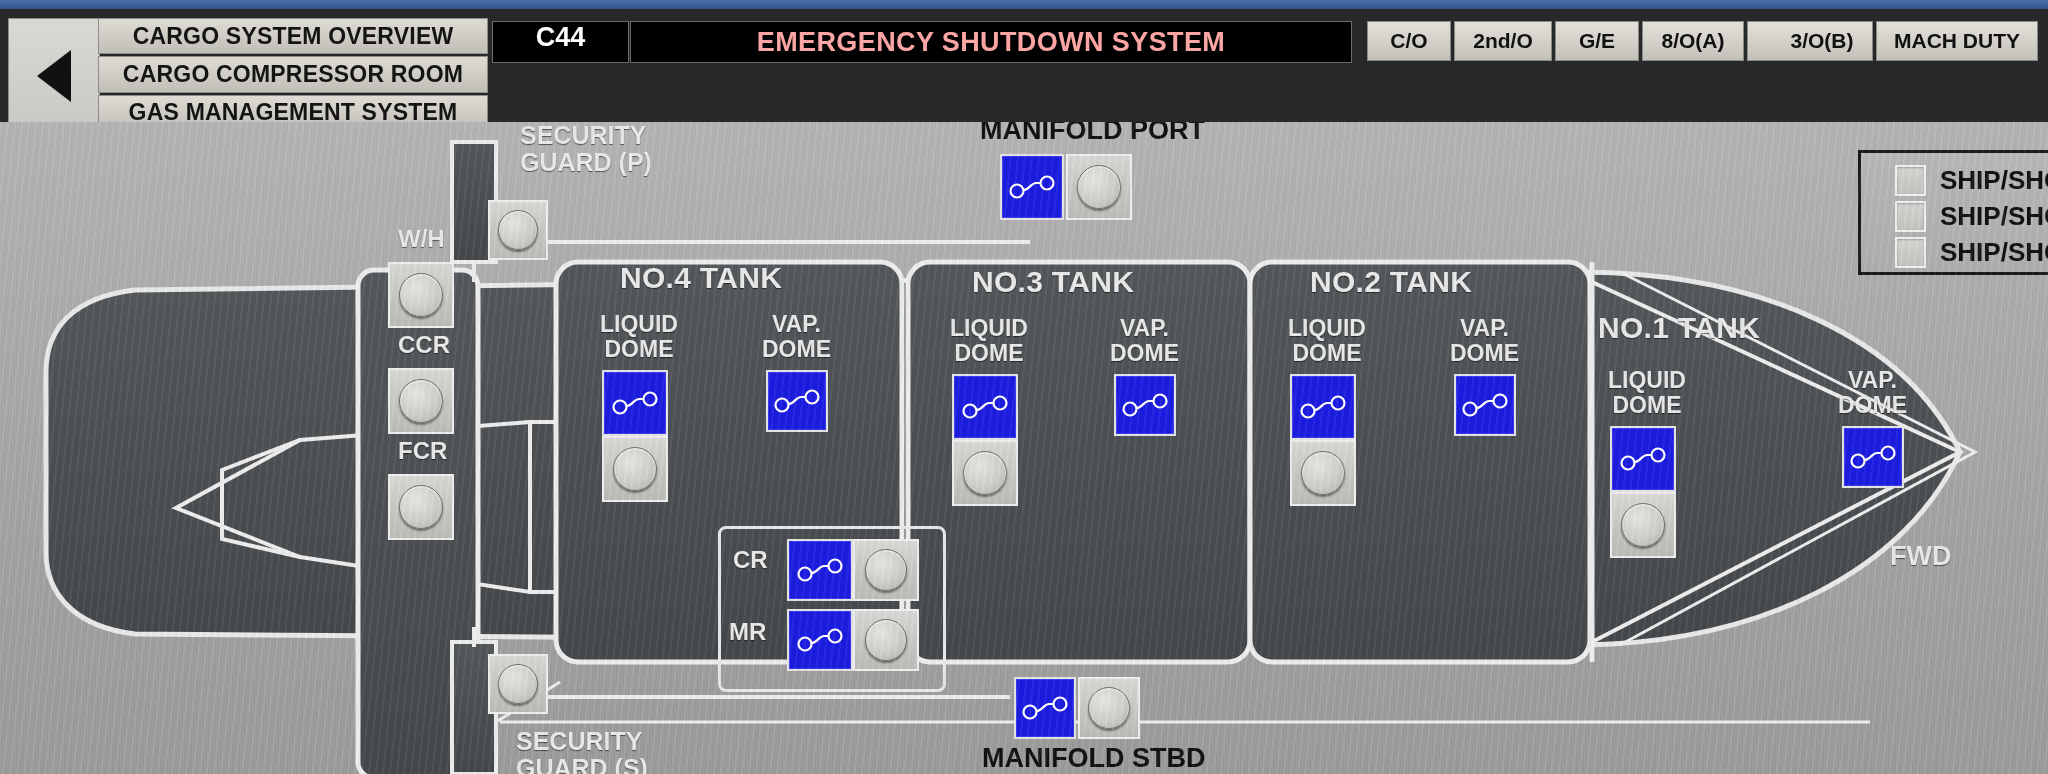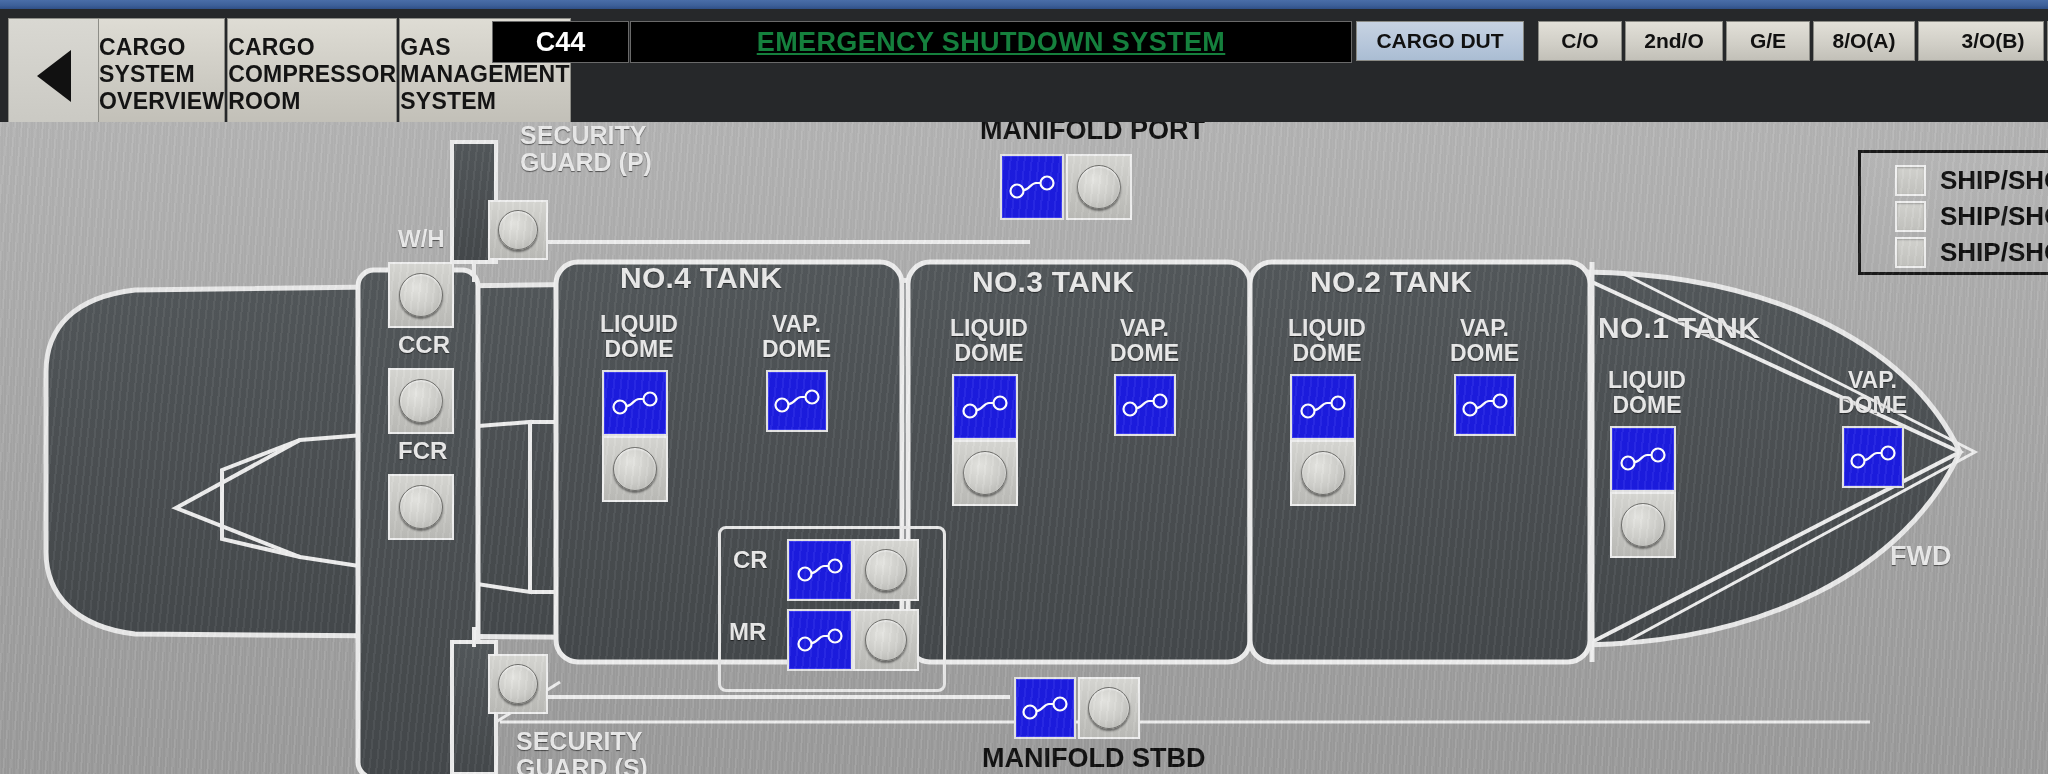--- a/index.html
+++ b/index.html
@@ -12,31 +12,31 @@
     background:linear-gradient(180deg,#4a6ea8 0%,#3d6099 60%,#2f4f86 100%);}
 
   
   .header{position:absolute;left:0;top:9px;width:2048px;height:113px;background:#26282a;}
 
   .backbtn{position:absolute;left:8px;top:9px;width:90px;height:113px;
     background:linear-gradient(180deg,#d9d8d2 0%,#c9c8c2 100%);
     border:1px solid #8d8d87;display:flex;align-items:center;justify-content:center;}
   .backbtn .tri{width:0;height:0;border-top:26px solid transparent;border-bottom:26px solid transparent;border-right:34px solid #111;}
 
-  .navcol{position:absolute;left:98px;top:9px;width:390px;height:113px;display:flex;flex-direction:row;gap:2px;}
+  .navcol{position:absolute;left:98px;top:9px;width:390px;height:113px;display:flex;flex-direction:column;gap:2px;}
   .navbtn{flex:1;background:linear-gradient(180deg,#dedcd4 0%,#cdcbc3 55%,#c0beb6 100%);
     border:1px solid #8d8d87;display:flex;align-items:center;justify-content:center;
     font-size:23px;font-weight:bold;color:#141414;letter-spacing:.2px;}
 
   .c44box{position:absolute;left:492px;top:12px;width:135px;height:40px;background:#000;
-    border:1px solid #6a6a6a;display:flex;align-items:center;justify-content:center;
+    border:1px solid #6a6a6a;display:flex;justify-content:center;
     color:#fff;font-size:27px;font-weight:bold;}
   .titlebox{position:absolute;left:630px;top:12px;width:720px;height:40px;background:#000;
     border:1px solid #6a6a6a;display:flex;align-items:center;justify-content:center;
-    color:#15803d;font-size:27px;font-weight:bold;letter-spacing:.4px;text-decoration:underline;}
+    color:#fca5a5;font-size:27px;font-weight:bold;letter-spacing:.4px;}
 
   .tabstrip{position:absolute;left:1356px;top:12px;height:40px;display:flex;gap:3px;align-items:stretch;}
   .tab{background:linear-gradient(180deg,#e2e0d8 0%,#d0cec6 60%,#c2c0b8 100%);
     border:1px solid #8a8a84;display:flex;align-items:center;justify-content:center;
     padding:0 9px;font-size:21px;font-weight:bold;color:#111;white-space:nowrap;}
   .tab.active{background:linear-gradient(180deg,#c7d3e2 0%,#b6c6da 60%,#aabdd3 100%);}
 
   
   .stage{position:absolute;left:0;top:122px;width:2048px;height:652px;overflow:hidden;
     background:
@@ -109,23 +109,20 @@
 
     <div class="c44box">
       <span>C44</span>
     </div>
 
     <div class="titlebox">
       <span>EMERGENCY SHUTDOWN SYSTEM</span>
     </div>
 
     <div class="tabstrip" id="tabstrip">
-        <div class="tab active" style="min-width: 148px;">
-          <span>CARGO DUT</span>
-        </div>
         <div class="tab" style="min-width: 64px; margin-left: 11px;">
           <span>C/O</span>
         </div>
         <div class="tab" style="min-width: 78px;">
           <span>2nd/O</span>
         </div>
         <div class="tab" style="min-width: 64px;">
           <span>G/E</span>
         </div>
         <div class="tab" style="min-width: 82px;">

